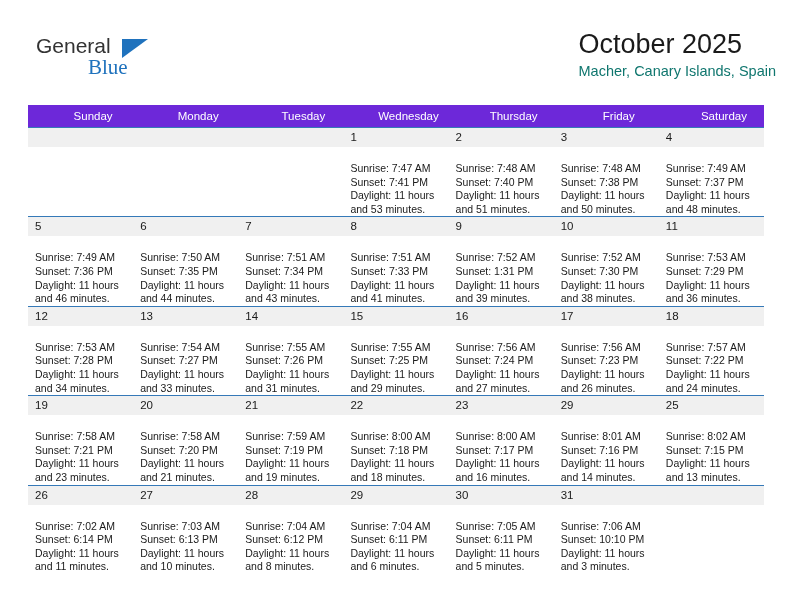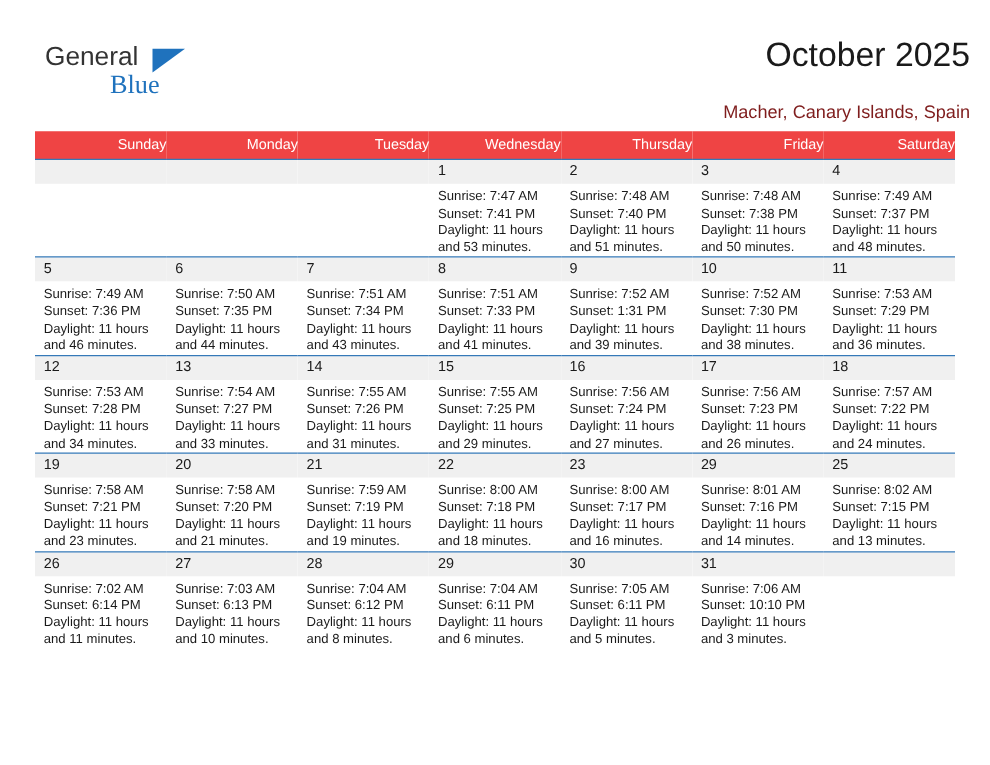--- a/index.html
+++ b/index.html
@@ -60,52 +60,52 @@
     width: 0;
     height: 0;
     border-left: 26px solid #1f72bd;
     border-bottom: 19px solid transparent;
   }
 
   .title-block {
     position: absolute;
     right: 36px;
     top: 28px;
-    text-align: right;
+    text-align: left;
   }
   .cal-title {
     font-size: 27px;
     font-weight: normal;
     color: #1a1a1a;
     line-height: 32px;
     white-space: nowrap;
   }
   .cal-subtitle {
-    margin-top: 21px;
+    margin-top: 2px;
     font-size: 14.5px;
-    color: #7f1d1d;
+    color: #0f766e;
     line-height: 18px;
     white-space: nowrap;
   }
 
   
   .calendar {
     position: absolute;
     left: 28px;
     top: 105px;
     width: 736px;
     border-collapse: collapse;
     table-layout: fixed;
   }
   .calendar th {
-    background: #ef4444;
+    background: #6d28d9;
     color: #ffffff;
     font-size: 11.5px;
     font-weight: normal;
-    text-align: right;
+    text-align: center;
     padding: 5px 0 5px 25px;
     height: 12px;
     border: none;
   }
   .calendar td {
     vertical-align: top;
     padding: 0;
     border-top: 1.5px solid #3579b8;
     background: #ffffff;
     height: 74px;
@@ -122,20 +122,21 @@
     min-height: 13px;
   }
   .daynum.empty {
     color: transparent;
   }
   .info {
     padding: 4px 6px 0 7px;
     font-size: 10.5px;
     line-height: 13.6px;
     color: #1a1a1a;
+    margin-top: 11px;
   }
   .info div {
     white-space: nowrap;
   }
 </style>
 </head>
 <body>
 
 <div class="page">
 

